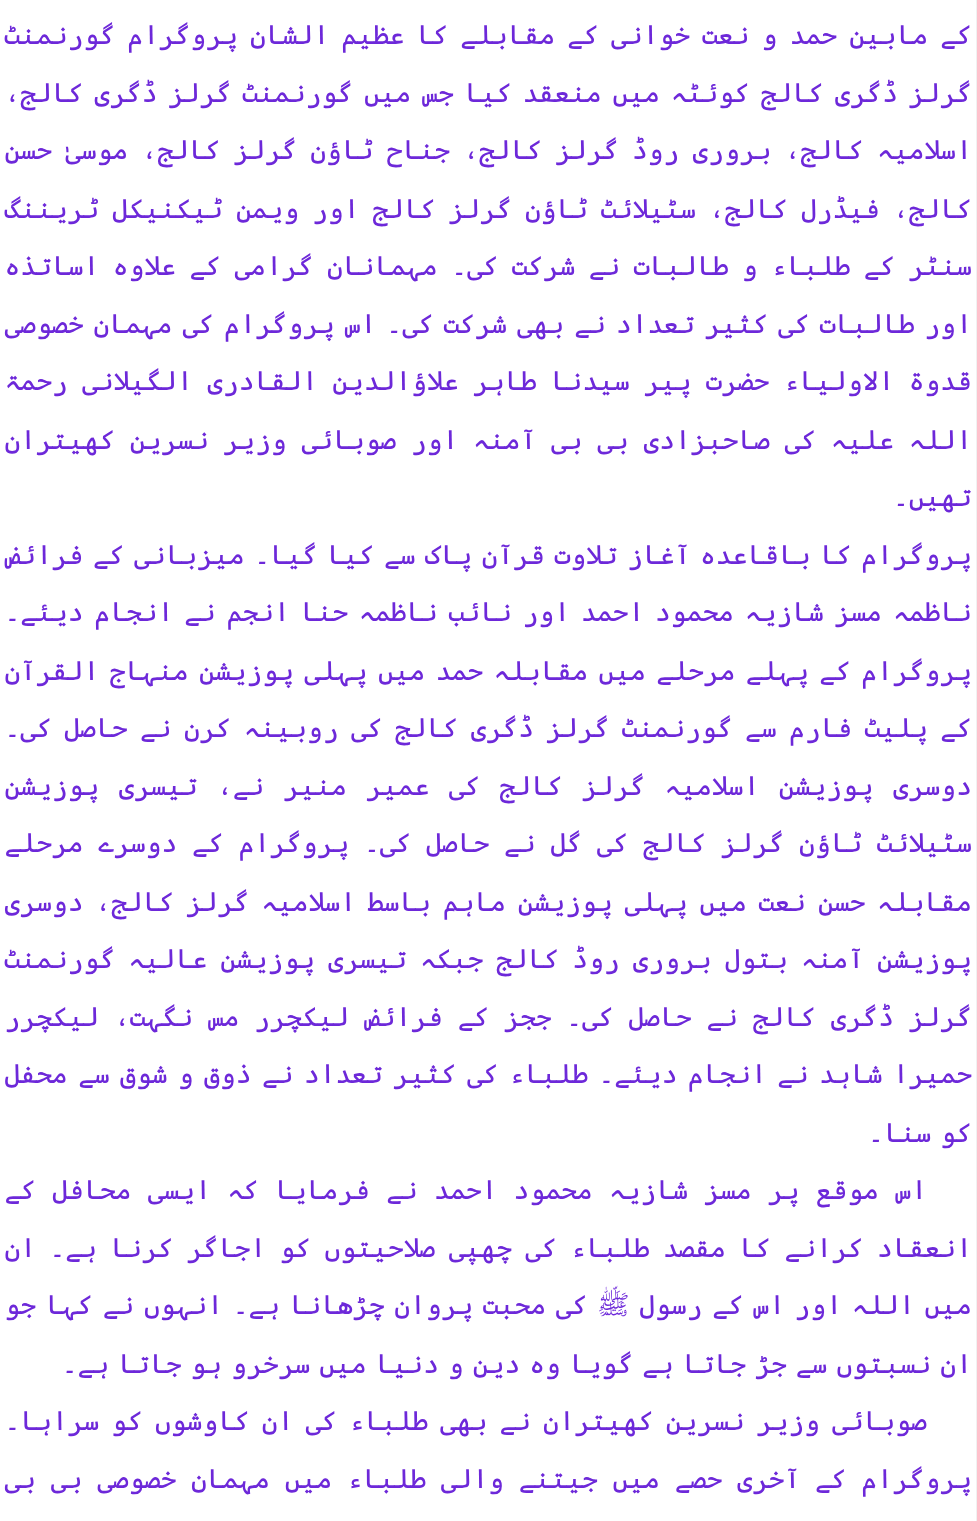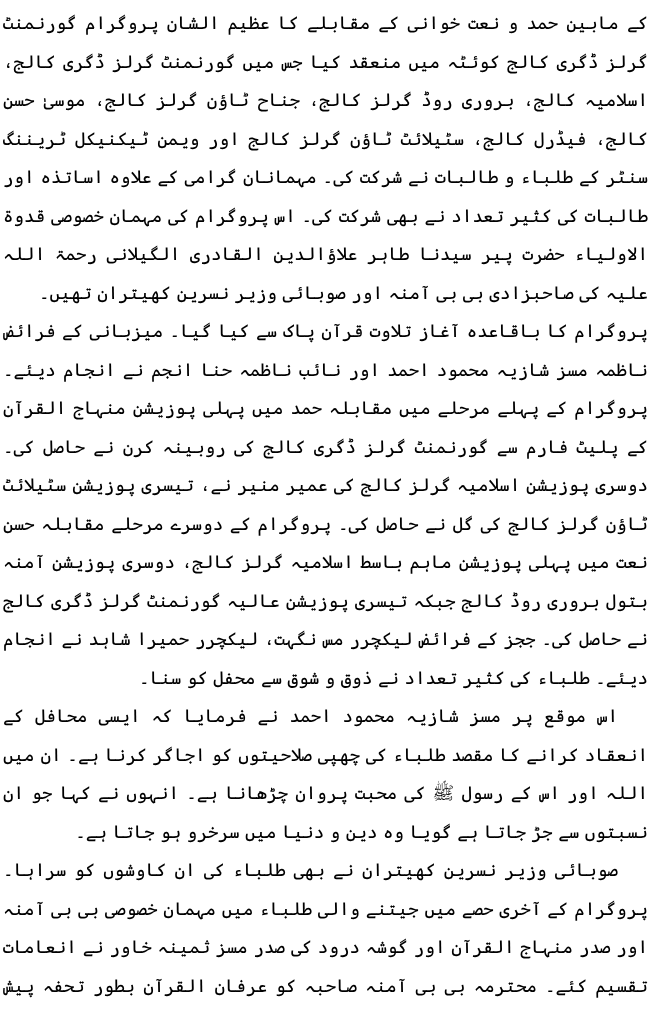--- a/index.html
+++ b/index.html
@@ -6,24 +6,24 @@
     margin: 0;
     padding: 0;
     background: #e8e8e8;
   }
   .page {
     position: relative;
     width: 651px;
     height: 1014px;
     margin: 0 auto;
     background: #ffffff;
-    color: #000000;
+    color: #6d28d9;
     overflow: hidden;
     direction: rtl;
-    font-family: Liberation Serif, serif;
+    font-family: Liberation Sans, sans-serif;
     box-sizing: border-box;
     padding: 4px 3px 0 3px;
   }
   .para {
     margin: 0;
     padding: 0;
     font-size: 18px;
     line-height: 38.5px;
     text-align: justify;
     direction: rtl;

